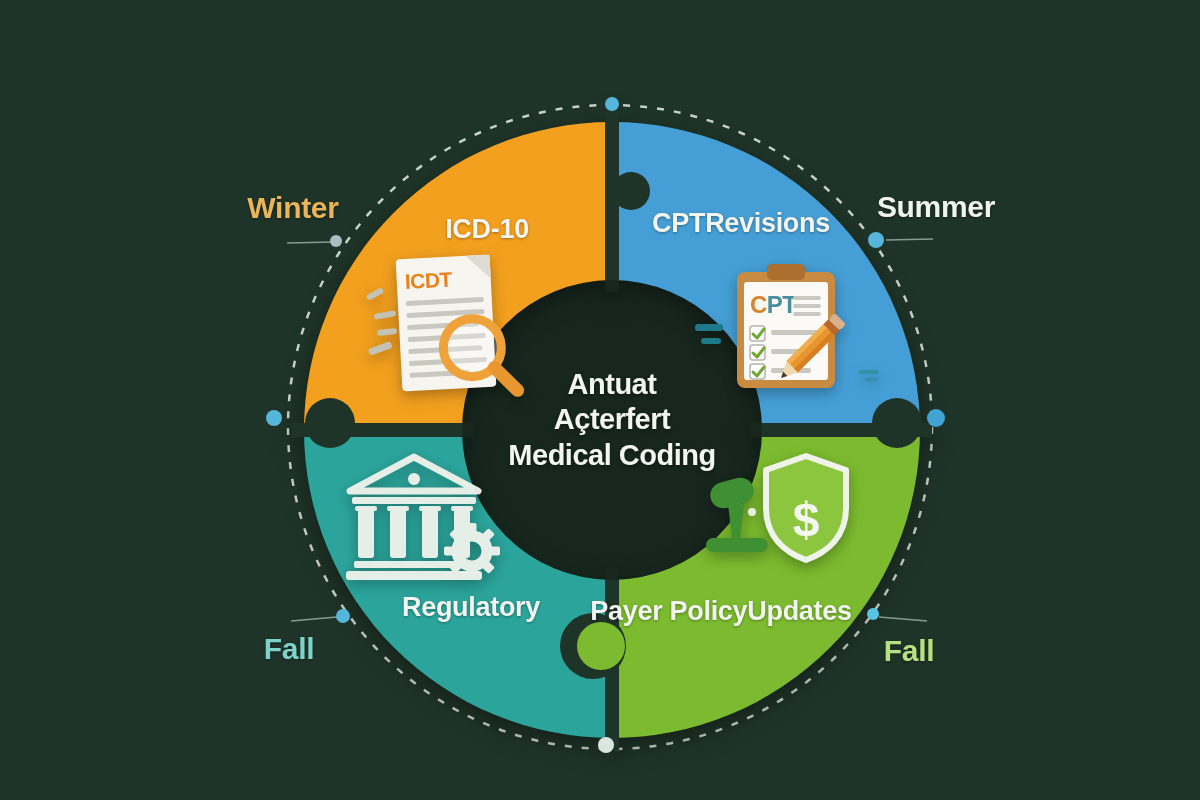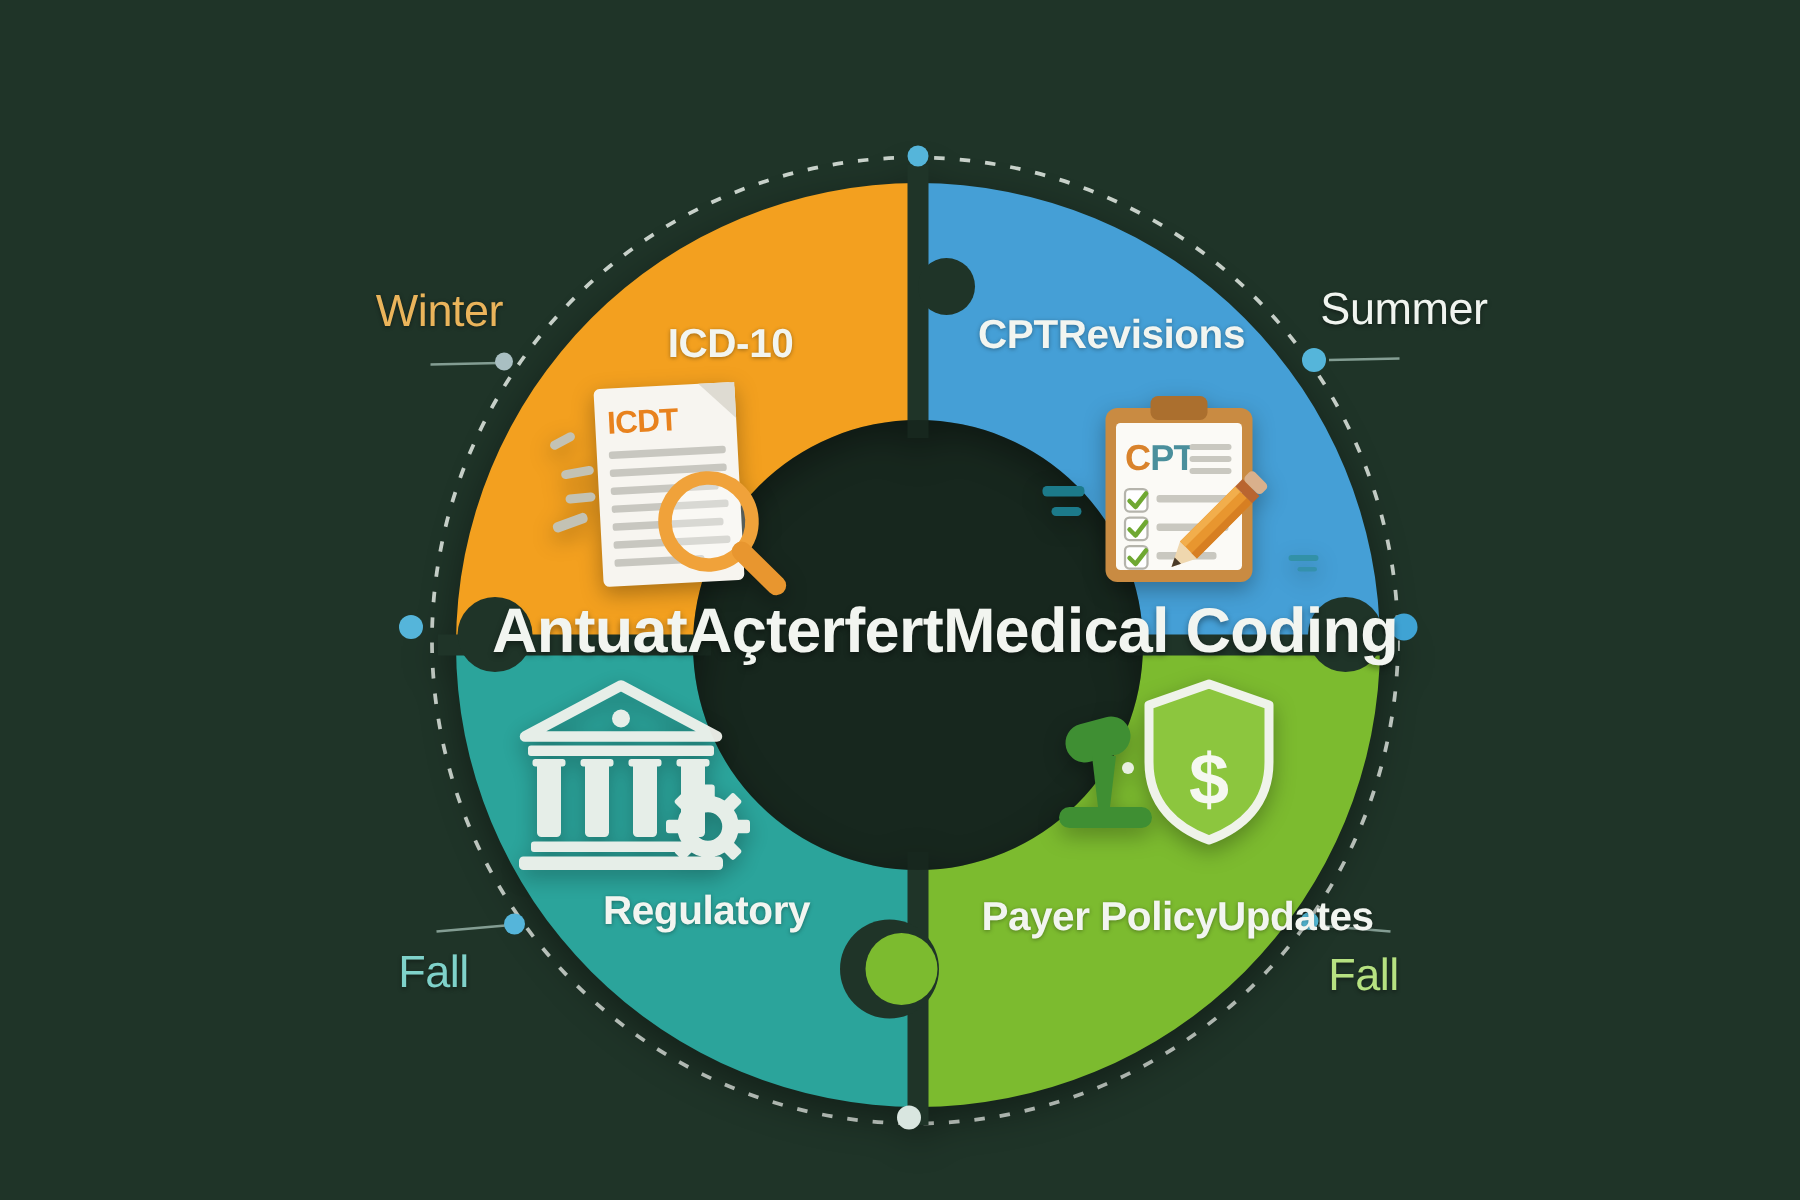--- a/index.html
+++ b/index.html
@@ -22,34 +22,34 @@
   }
   .q-label{
     position:absolute;transform:translate(-50%,-50%);
     display:flex;flex-direction:row;align-items:center;
     color:var(--text-light,#F2F5F0);font-size:27px;font-weight:800;
     line-height:1.28;white-space:nowrap;text-align:center;
     text-shadow:0 1px 3px rgba(0,0,0,.35);letter-spacing:-.3px;
   }
   .season-label{
     position:absolute;transform:translate(-50%,-50%);
-    font-size:30px;font-weight:400;white-space:nowrap;
+    font-size:30px;font-weight:700;white-space:nowrap;
     text-shadow:0 1px 3px rgba(0,0,0,.4);letter-spacing:-.3px;
   }
   .season-winter{color:var(--season-winter,#EAB45B);}
   .season-summer{color:var(--season-summer,#F0F4EF);}
   .season-fall-left{color:var(--season-fall-left,#7FD2CA);}
   .season-fall-right{color:var(--season-fall-right,#B6E181);}
 
   .center-text{
     position:absolute;left:612px;top:420px;transform:translate(-50%,-50%);
-    display:flex;flex-direction:row;align-items:center;
-    color:var(--text-light,#F2F5F0);font-size:42px;font-weight:800;
+    display:flex;flex-direction:column;align-items:center;
+    color:var(--text-light,#F2F5F0);font-size:29px;font-weight:800;
     line-height:1.22;white-space:nowrap;text-align:center;
-    text-shadow:0 2px 4px rgba(0,0,0,.4);letter-spacing:-.5px;margin-left:18px;
+    text-shadow:0 2px 4px rgba(0,0,0,.4);letter-spacing:-.5px;
   }
 </style>
 </head>
 <body>
 
 <div id="stage">
 
   <svg id="ring-svg" width="1200" height="800" viewBox="0 0 1200 800">
 
     <circle cx="610" cy="427" r="322" fill="none" stroke="var(--dashed-circle,#E8EFE8)" stroke-width="2.5" stroke-dasharray="7 10" opacity=".85"></circle>
@@ -202,21 +202,21 @@
   <div class="q-label" style="left:487px;top:229px">
     <span>ICD-10</span>
   </div>
   <div class="q-label" style="left:741px;top:223px">
     <span>CPT</span>
     <span>Revisions</span>
   </div>
   <div class="q-label" style="left:471px;top:607px">
     <span>Regulatory</span>
   </div>
-  <div class="q-label" style="left:785px;top:611px">
+  <div class="q-label" style="left:721px;top:611px">
     <span>Payer Policy</span>
     <span>Updates</span>
   </div>
 
   <div class="season-label season-winter" style="left:293px;top:208px">Winter</div>
   <div class="season-label season-summer" style="left:936px;top:207px">Summer</div>
   <div class="season-label season-fall-left" style="left:289px;top:649px">Fall</div>
   <div class="season-label season-fall-right" style="left:909px;top:651px">Fall</div>
 
   <div class="center-text">

